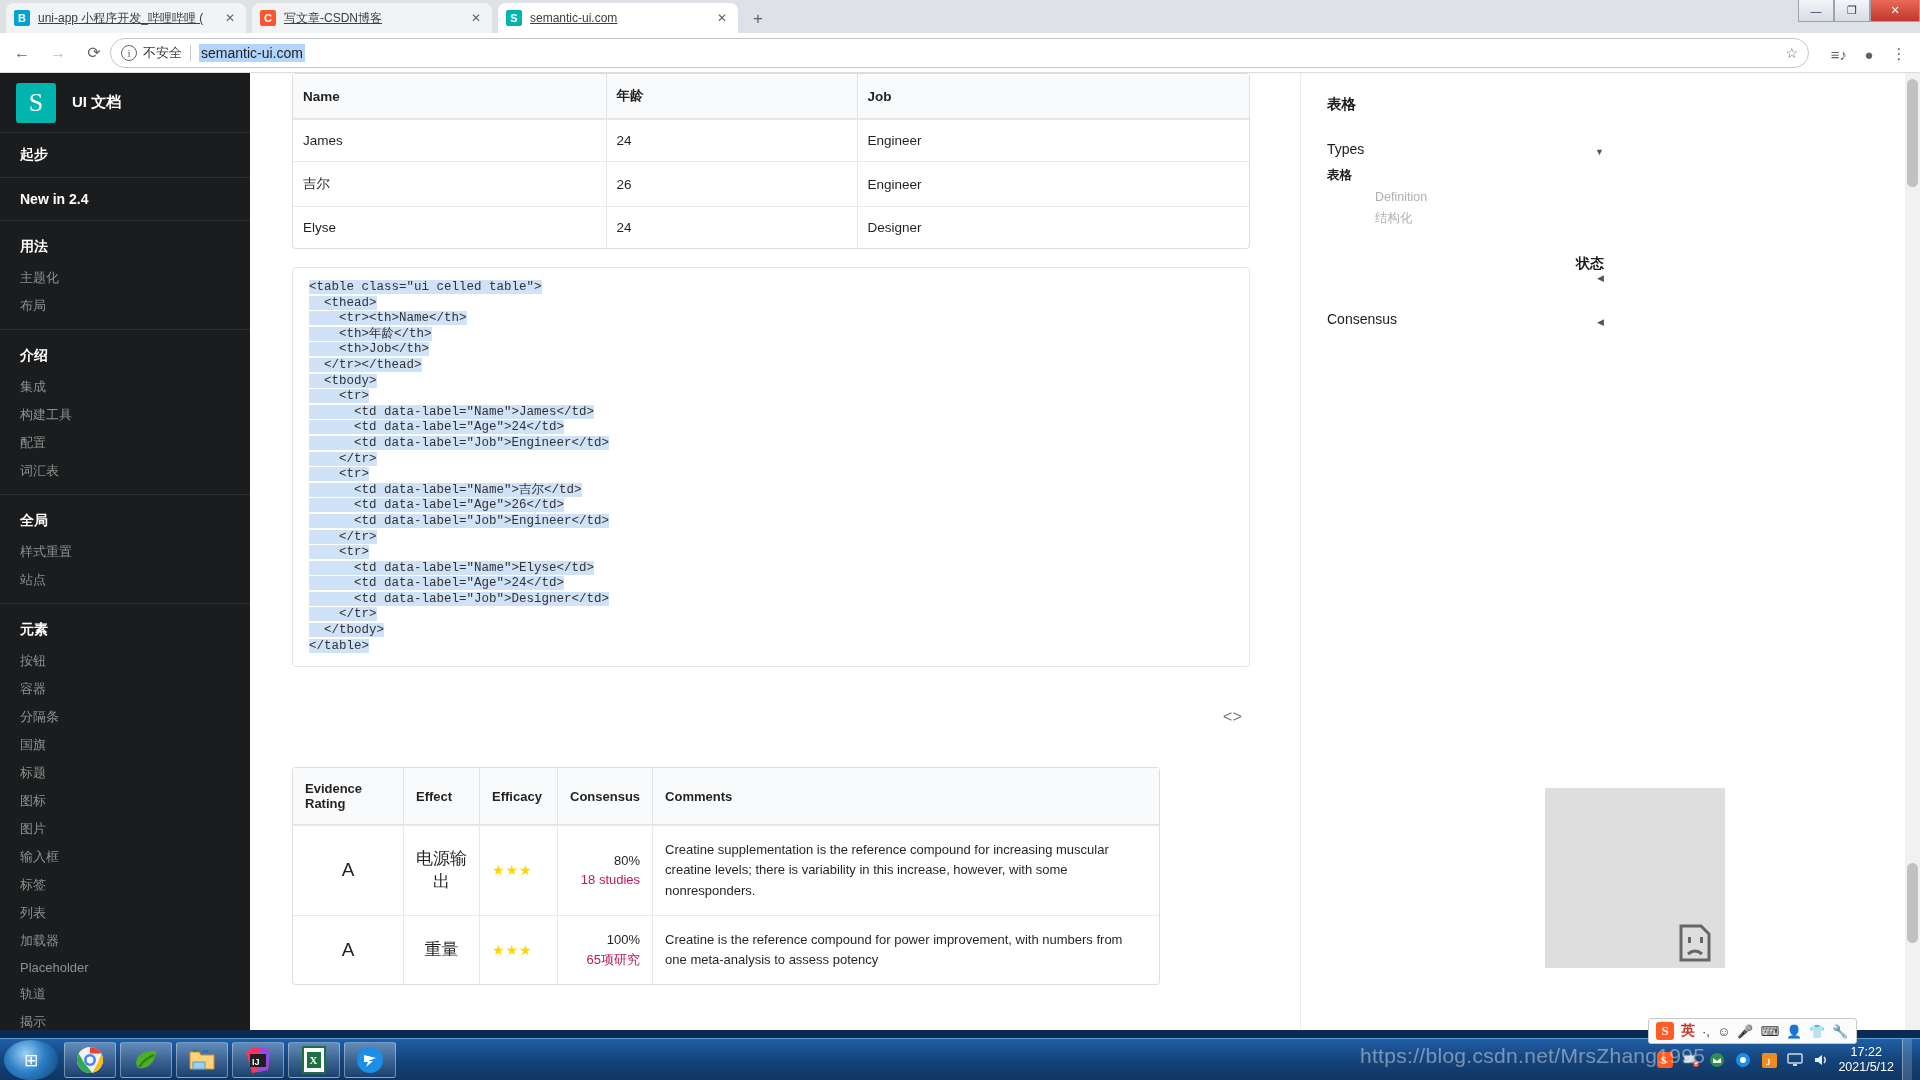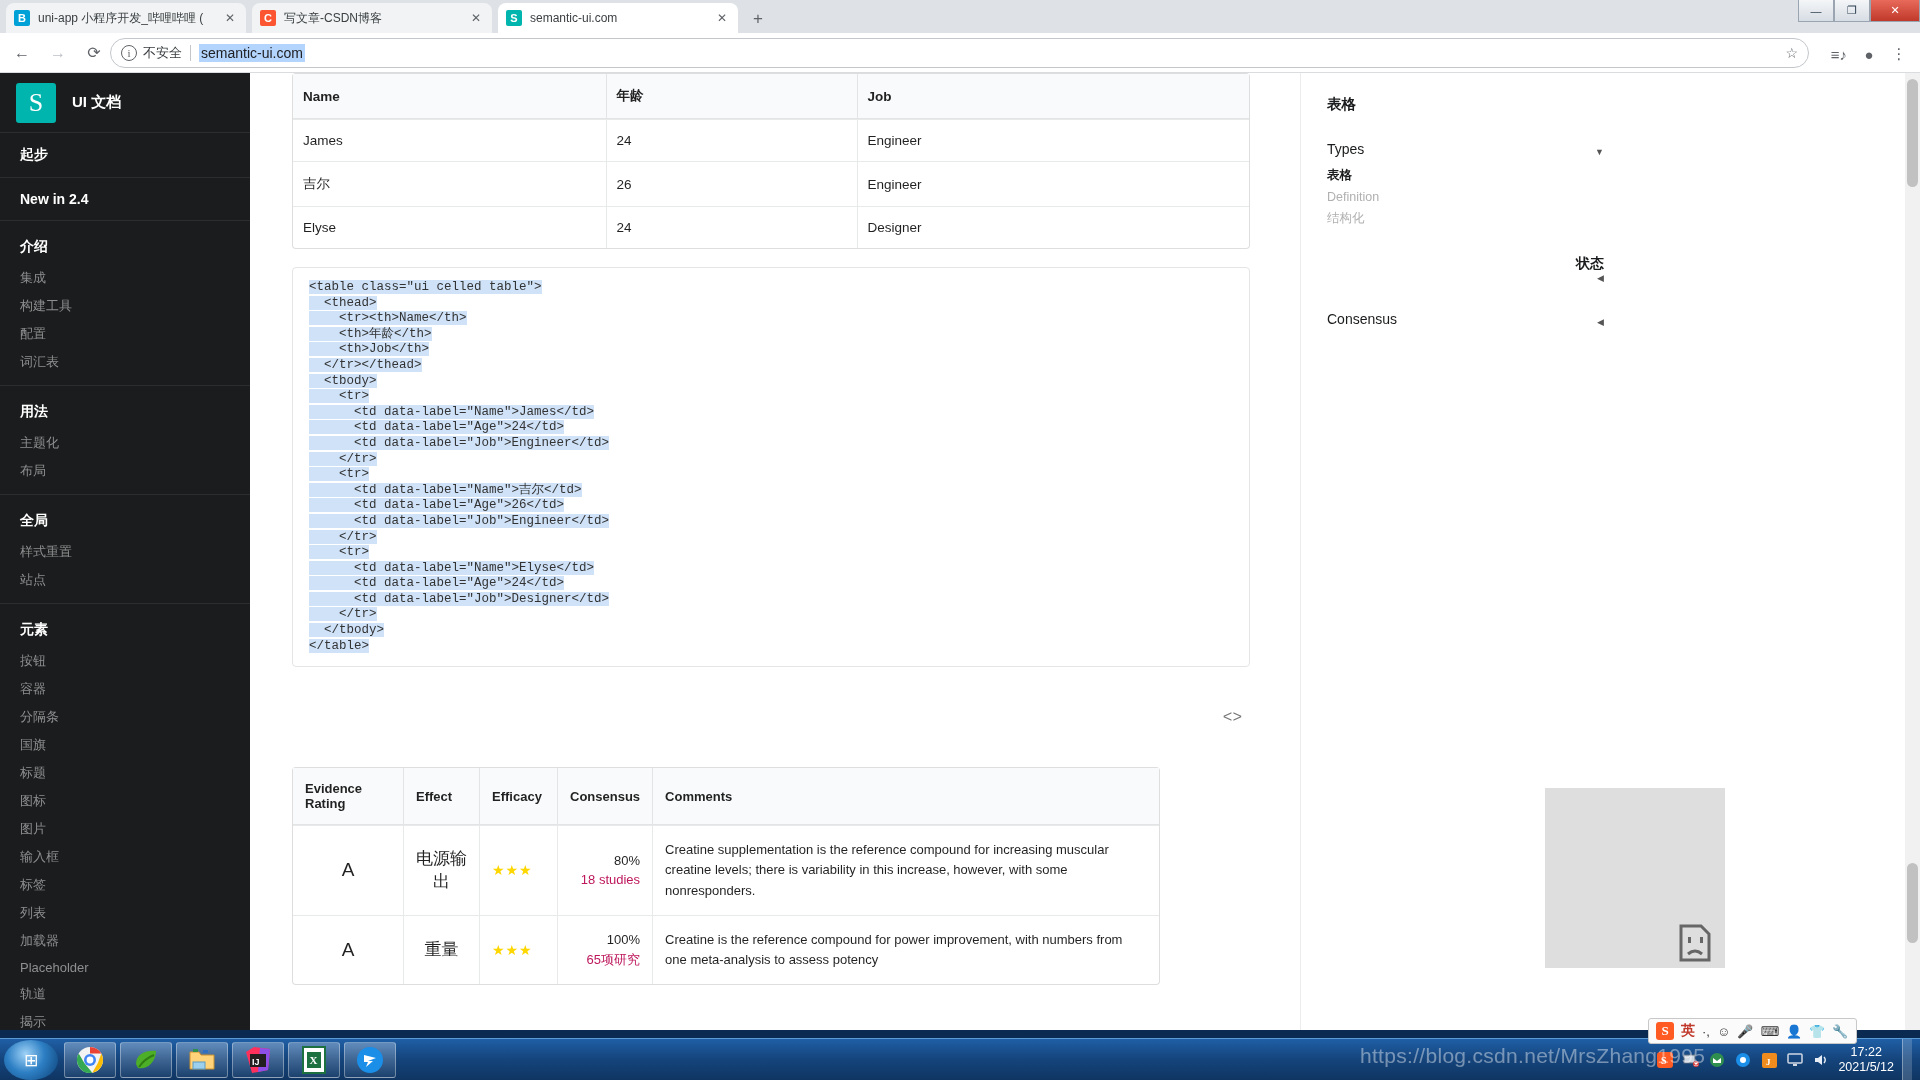--- a/index.html
+++ b/index.html
@@ -34,21 +34,21 @@
     display: flex; align-items: center; padding: 0 8px;
     font-size: 12px; color: #3c4043; overflow: hidden;
   }
   .tab.active { background: #ffffff; }
   .tab .favicon {
     width: 16px; height: 16px; flex: 0 0 16px; margin-right: 8px;
     border-radius: 2px; display: flex; align-items: center; justify-content: center;
     font-size: 11px; font-weight: bold; color: #fff;
   }
   .tab .title {
-    flex: 1 1 auto; white-space: nowrap; overflow: hidden; text-overflow: clip;
+    flex: 1 1 auto; white-space: nowrap; overflow: hidden; text-overflow: clip; text-decoration: underline;
   }
   .tab .tabclose {
     flex: 0 0 16px; width:16px; height:16px; margin-left: 6px;
     display: flex; align-items: center; justify-content: center;
     font-size: 12px; color: #5f6368;
   }
   .fav-bili { background:#00a1d6; }
   .fav-csdn { background:#fc5531; }
   .fav-sem  { background:#00b5ad; }
 
@@ -192,21 +192,21 @@
     background: #fff; border-left: 1px solid #ececec; padding: 22px 26px 0 26px;
   }
   .rtoc-title { font-size: 14.5px; font-weight: bold; color: #1b1c1d; margin-bottom: 20px; }
   .rtoc-row {
     display: flex; align-items: flex-end; justify-content: space-between;
     font-size: 14px; color: #1b1c1d; padding: 7px 0;
   }
   .rtoc-row.bold { font-weight: bold; flex-direction: column; }
   .rtoc-sub { font-size: 12.5px; padding: 3px 0; }
   .rtoc-sub.current { color: #1b1c1d; font-weight: bold; }
-  .rtoc-sub.muted { color: #b0b0b0; }
+  .rtoc-sub.muted { color: #b0b0b0; margin-left: 48px; }
   .caret { font-size: 9px; color: #555; }
 
   
   .rgutter {
     position: absolute; left: 1630px; top: 0; width: 290px; height: 965px; background: #fff;
   }
   .imgph {
     position: absolute; left: 1545px; top: 715px; width: 180px; height: 180px;
     background: #dedede;
   }
@@ -339,31 +339,31 @@
 
     <div class="lsidebar">
       <div class="ls-brand">
         <div class="ls-logo">S</div>
         <div class="ls-brandtxt">UI 文档</div>
       </div>
       <div class="ls-solo">起步</div>
       <div class="ls-solo">New in 2.4</div>
 
       <div class="ls-group">
+        <div class="ls-head">用法</div>
+        <div class="ls-item">主题化</div>
+        <div class="ls-item">布局</div>
+      </div>
+
+      <div class="ls-group">
         <div class="ls-head">介绍</div>
         <div class="ls-item">集成</div>
         <div class="ls-item">构建工具</div>
         <div class="ls-item">配置</div>
         <div class="ls-item">词汇表</div>
-      </div>
-
-      <div class="ls-group">
-        <div class="ls-head">用法</div>
-        <div class="ls-item">主题化</div>
-        <div class="ls-item">布局</div>
       </div>
 
       <div class="ls-group">
         <div class="ls-head">全局</div>
         <div class="ls-item">样式重置</div>
         <div class="ls-item">站点</div>
       </div>
 
       <div class="ls-group">
         <div class="ls-head">元素</div>

